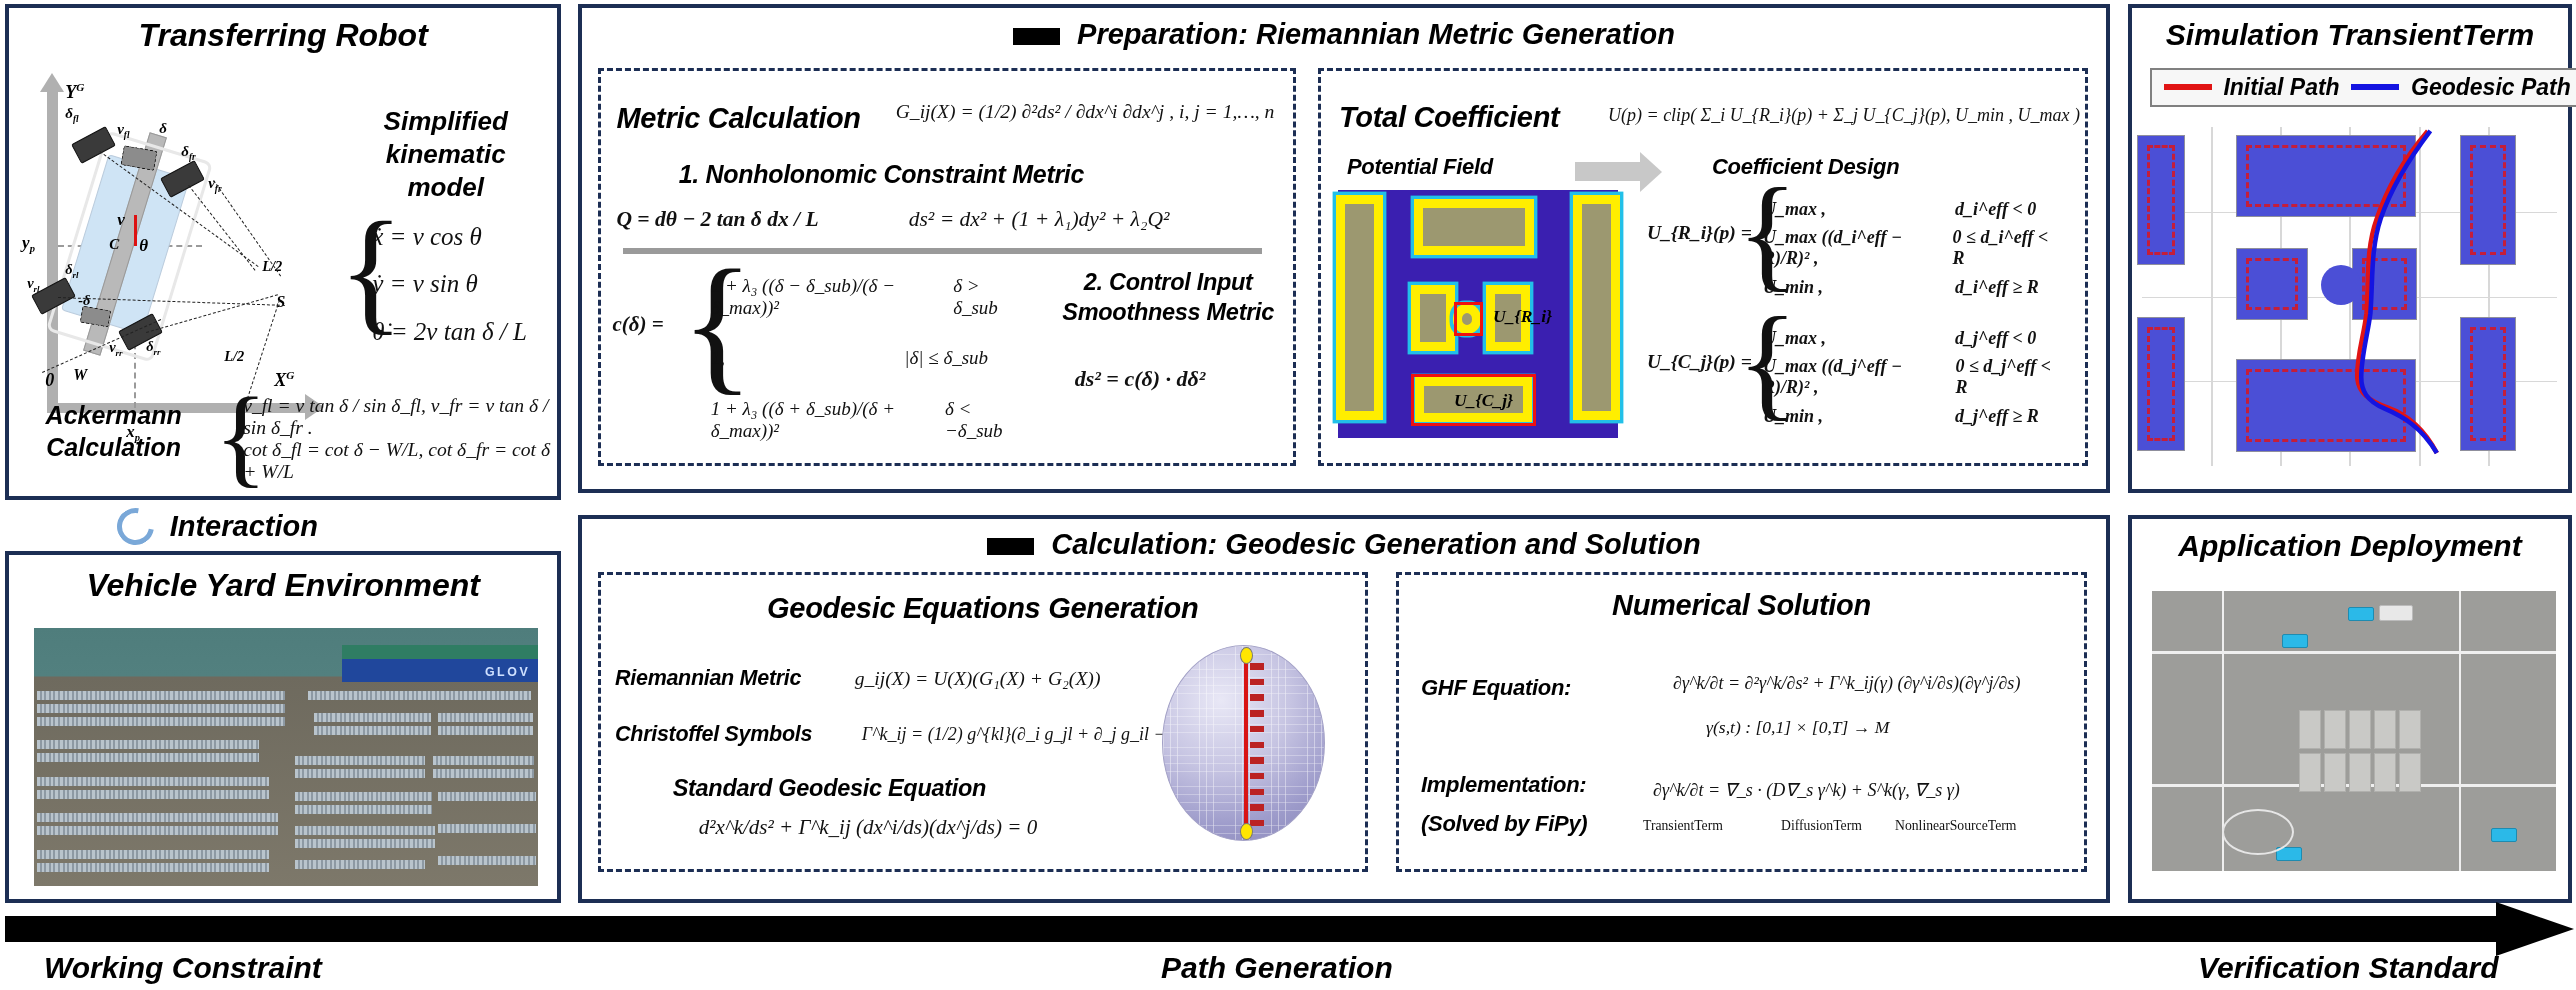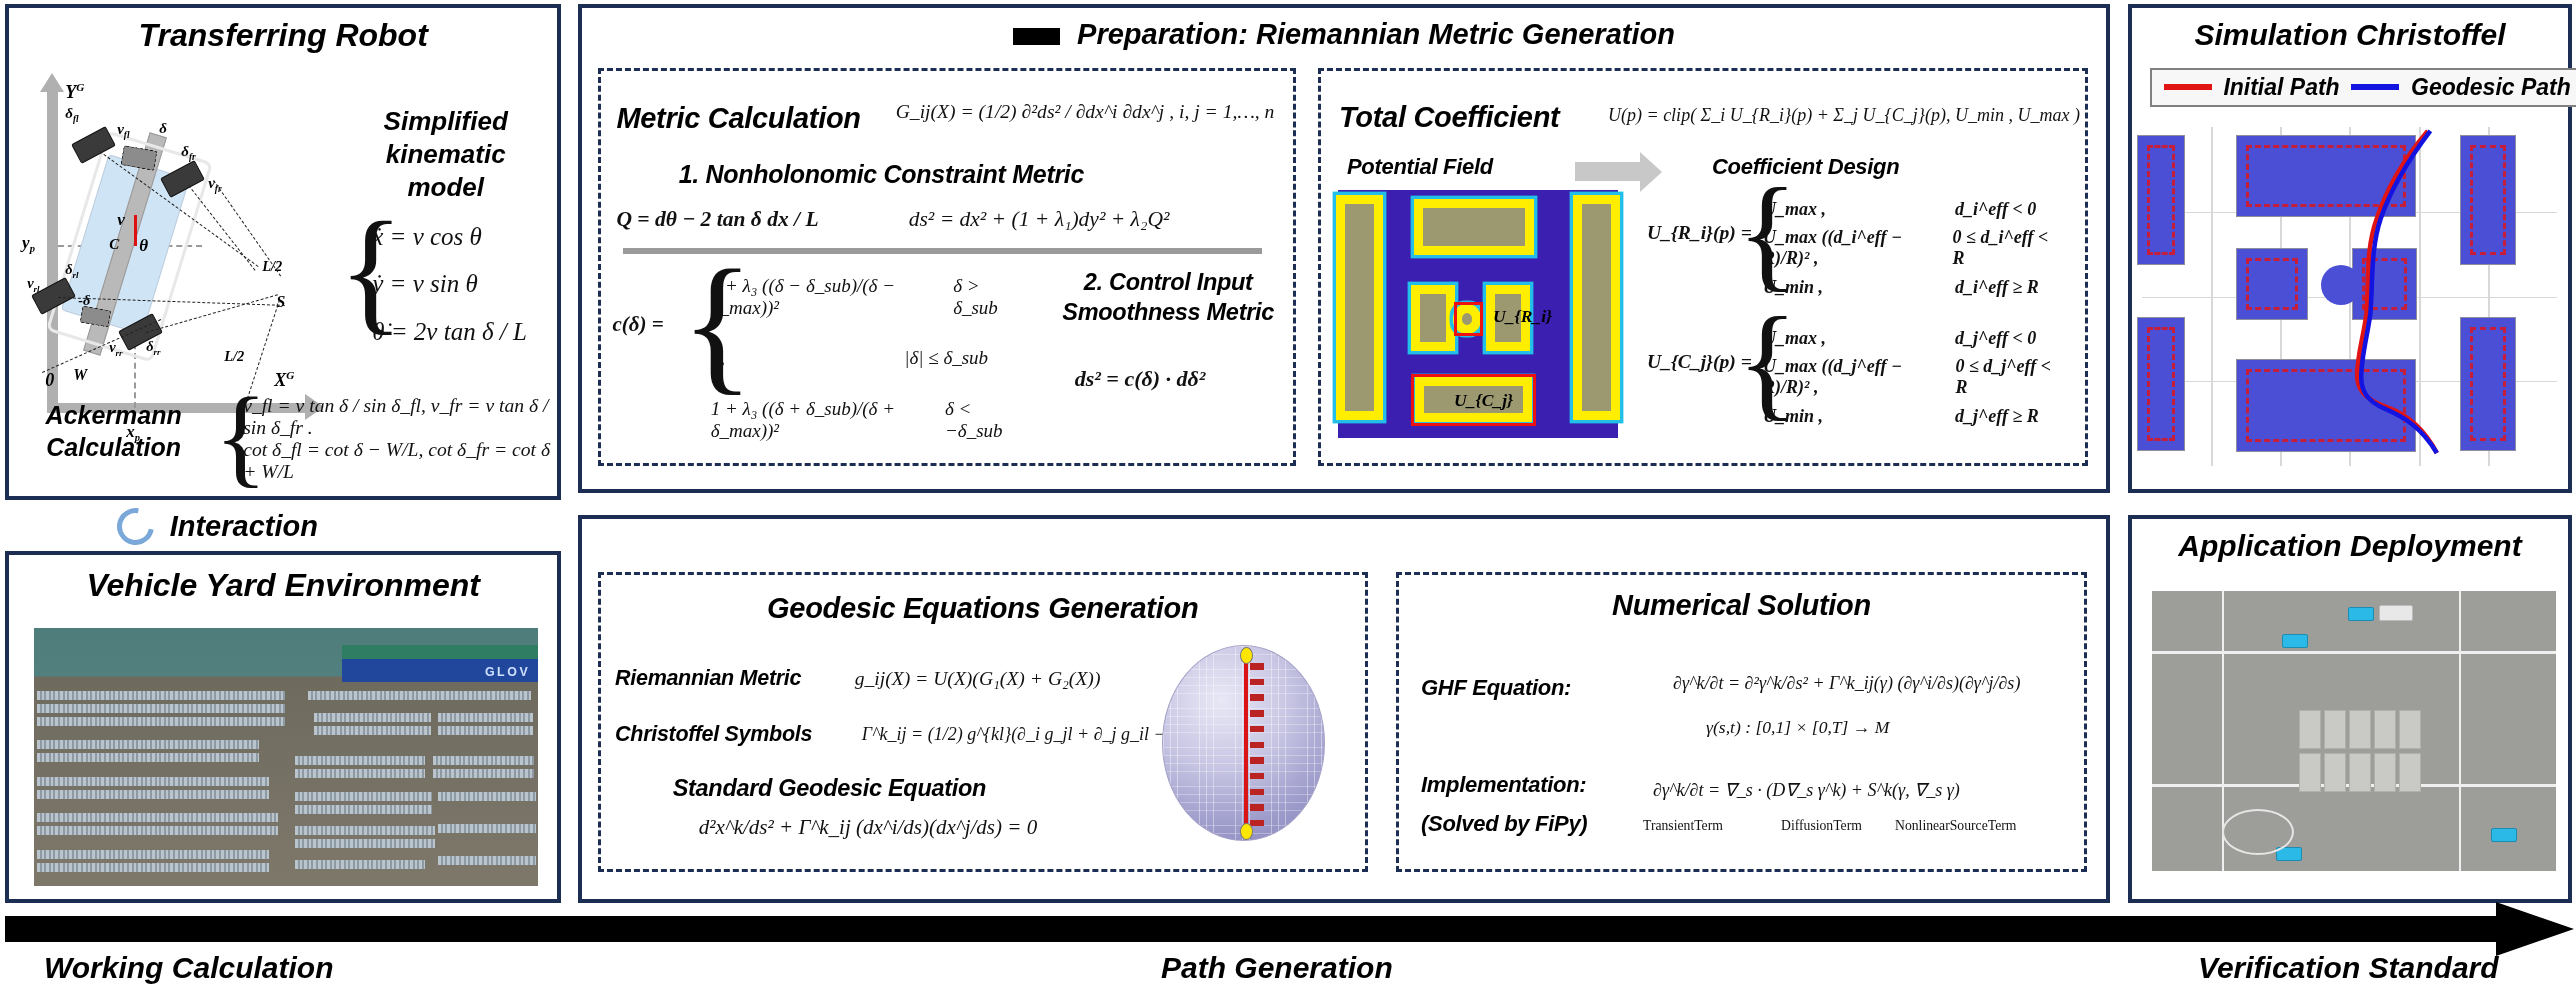--- a/index.html
+++ b/index.html
@@ -366,20 +366,23 @@
       </div>
       <div style="display:flex; gap:29px; height:39px; align-items:center;">
         <span class="mth" style="font-size:18px; width:163px; font-weight:bold;">U_min ,</span>
         <span class="mth" style="font-size:18px; font-weight:bold;">d_j^eff ≥ R</span>
       </div>
     </div>
   </div>
 </div>
 
 <div class="panel" id="p-calc">
+  <div class="band-title" style="left:0; right:0; top:9px;">
+    <span class="blk"></span><span>Calculation: Geodesic Generation and Solution</span>
+  </div>
 
   <div class="dashbox" style="left:15.7px; top:53px; width:770px; height:300px;">
     <div class="hdg" style="position:absolute; left:0; right:0; top:17px; text-align:center; font-size:29px;">Geodesic Equations Generation</div>
 
     <div class="hdg" style="position:absolute; left:14.4px; top:91px; font-size:21.5px;">Riemannian Metric</div>
     <div class="mth" style="position:absolute; left:254px; top:93px; font-size:19.6px; white-space:nowrap;">g_ij(X) = U(X)(G₁(X) + G₂(X))</div>
 
     <div class="hdg" style="position:absolute; left:14.4px; top:147px; font-size:21.5px;">Christoffel Symbols</div>
     <div class="mth" style="position:absolute; left:261px; top:149px; font-size:18px; white-space:nowrap;">Γ^k_ij = (1/2) g^{kl}(∂_i g_jl + ∂_j g_il − ∂_l g_ij)</div>
 
@@ -406,21 +409,21 @@
     <div class="hdg" style="position:absolute; left:22px; top:197px; font-size:22px;">Implementation:</div>
     <div class="hdg" style="position:absolute; left:22px; top:236px; font-size:22px;">(Solved by FiPy)</div>
     <div class="mth" style="position:absolute; left:254px; top:204px; font-size:18px; white-space:nowrap;">∂γ^k/∂t = ∇_s · (D∇_s γ^k) + S^k(γ, ∇_s γ)</div>
     <div class="mth" style="position:absolute; left:244px; top:243px; font-size:13.7px; font-style:normal;">TransientTerm</div>
     <div class="mth" style="position:absolute; left:382px; top:243px; font-size:13.7px; font-style:normal;">DiffusionTerm</div>
     <div class="mth" style="position:absolute; left:496px; top:243px; font-size:13.7px; font-style:normal;">NonlinearSourceTerm</div>
   </div>
 </div>
 
 <div class="panel" id="p-sim">
-  <div class="panel-title" style="top:10.4px; font-size:30px;">Simulation Christoffel</div>
+  <div class="panel-title" style="top:10.4px; font-size:30px;">Simulation TransientTerm</div>
 
   <div id="simlegend" style="left:18px; top:60px;">
     <span class="lgline" style="background:#e11414;"></span>
     <span class="lgtxt">Initial Path</span>
     <span class="lgline" style="background:#1414e1;"></span>
     <span class="lgtxt">Geodesic Path</span>
   </div>
 
   <div id="simplot" style="left:10.4px; top:119px; width:415px; height:339px;">
 
@@ -493,16 +496,16 @@
     <div class="slot" style="left:247px; top:162px; width:22px; height:39px;"></div>
 
     <div class="ph" style="position:absolute; left:70px; top:218px; width:72px; height:46px; border:2px solid #e6e6e6; border-radius:50%;"></div>
   </div>
 </div>
 
 <div id="banner">
   <div id="bannerbar"></div>
   <div id="bannerhead"></div>
 </div>
-<div class="footlabel" style="left:44px;">Working Calculation</div>
+<div class="footlabel" style="left:44px;">Working Constraint</div>
 <div class="footlabel" style="left:1161px;">Path Generation</div>
 <div class="footlabel" style="left:2198px;">Verification Standard</div>
 
 
 </body></html>

